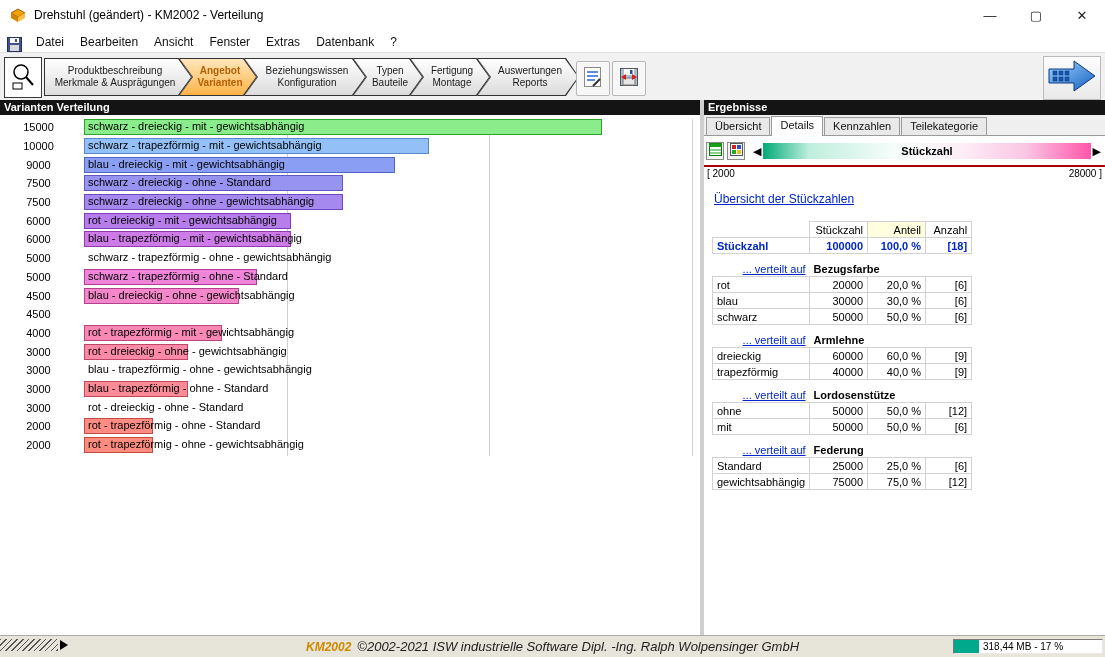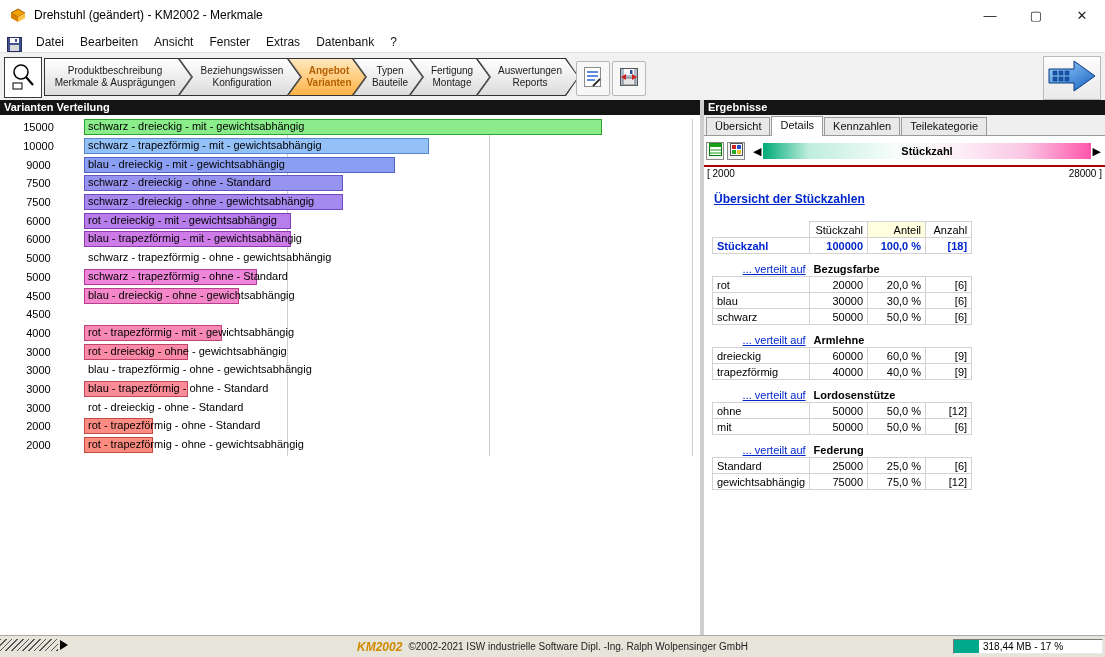--- a/index.html
+++ b/index.html
@@ -57,53 +57,53 @@
   .rtab{font-size:11px;padding:2px 8px 3px;border:1px solid #9a9a9a;border-bottom:none;background:#e9e9e9;margin-right:1px;color:#111;}
   .rtab.active{background:#fff;position:relative;margin-bottom:-1px;padding-bottom:5px;margin-top:46px;}
   .rtools{display:flex;align-items:center;margin-top:6px;padding:0 2px;}
   .icon-btn{width:18px;height:18px;border:1px solid #8a8a8a;background:#f4f4f4;display:flex;align-items:center;justify-content:center;margin-right:3px;box-sizing:border-box;}
   .slider{flex:1;display:flex;align-items:center;margin-left:3px;}
   .sl-arrow{font-size:11px;padding:0 2px;color:#000;}
   .sl-grad{flex:1;height:16px;display:flex;align-items:center;justify-content:center;font-size:11px;font-weight:bold;color:#000;
     background:linear-gradient(90deg,#00aa77 0%,#bfeedd 14%,#f6fdfa 40%,#fdeff7 60%,#fac6e4 80%,#ff55aa 100%);}
   .redline{height:2px;background:#a80000;margin-top:5px;}
   .range{display:flex;justify-content:space-between;font-size:10px;padding:1px 3px;color:#000;}
-  .rlink{margin:12px 0 0 10px;font-size:12px;font-weight:bold;color:#0026cc;text-decoration:underline;display:inline-block;}
+  .rlink{margin:12px 0 0 10px;font-size:12px;font-weight:normal;color:#0026cc;text-decoration:underline;display:inline-block;}
   table.results{border-collapse:collapse;margin:14px 0 0 8px;}
   .results td{font-size:11px;padding:1px 4px;height:13px;white-space:nowrap;color:#000;}
   .results td.b{border:1px solid #d2d2d2;}
   .results .num{text-align:right;}
   .results td.hAnt{background:#ffffe0;}
   .results tr.total td{color:#0026cc;font-weight:bold;}
   .results tr.sp td{height:7px;border:none;padding:0;}
   .results .prefix-cell{color:#0026cc;text-align:right;text-decoration:underline;}
   .results .gname{font-weight:bold;}
   
   .statusbar{position:absolute;left:0;top:635px;width:100%;height:22px;background:#e7e4da;border-top:1px solid #ababab;box-sizing:border-box;}
   .grip{position:absolute;left:0;top:3px;width:58px;height:12px;background:repeating-linear-gradient(135deg,#555 0 1px,transparent 1px 4px);}
   .grip-arrow{position:absolute;left:60px;top:4px;width:0;height:0;border-top:5px solid transparent;border-bottom:5px solid transparent;border-left:8px solid #000;}
   .status-center{position:absolute;left:0;right:0;top:0;height:100%;display:flex;align-items:center;justify-content:center;gap:6px;}
   .brand{font-size:12px;font-weight:bold;font-style:italic;color:#cf8a00;}
-  .copyright{font-size:10px;color:#222;}
+  .copyright{font-size:13px;font-style:italic;color:#222;}
   .gauge{position:absolute;right:2px;top:3px;width:150px;height:15px;background:#fff;border:1px solid;border-color:#7a7a7a #e8e8e8 #e8e8e8 #7a7a7a;box-sizing:border-box;display:flex;align-items:center;}
   .gauge-fill{width:25px;height:100%;background:#00a98c;flex:none;}
   .gauge-text{font-size:10px;margin-left:4px;white-space:nowrap;color:#000;}
 </style>
 </head>
 <body>
 
 <div class="titlebar">
   <span class="app-icon">
     <svg width="18" height="16" viewBox="0 0 18 16">
       <polygon points="2,6 9,2 16,6 9,10" fill="#f0a000" stroke="#a06000"></polygon>
       <polygon points="2,6 9,10 9,15 2,11" fill="#d88000"></polygon>
       <polygon points="16,6 9,10 9,15 16,11" fill="#ffc040"></polygon>
     </svg>
   </span>
-  <span class="title-text">Drehstuhl (geändert) - KM2002 - Merkmale</span>
+  <span class="title-text">Drehstuhl (geändert) - KM2002 - Verteilung</span>
   <div class="win-controls">
     <div class="win-btn">—</div>
     <div class="win-btn">▢</div>
     <div class="win-btn">✕</div>
   </div>
 </div>
 
 <div class="menubar">
   <span class="save-btn">
     <svg width="15" height="15" viewBox="0 0 15 15">
@@ -136,34 +136,34 @@
   </div>
   <div class="crumbs">
       <div class="chev first" style="width: 148px;">
         <div class="chev-bg"></div>
         <div class="chev-in"></div>
         <div class="chev-text">
           <span>Produktbeschreibung</span>
           <span>Merkmale &amp; Ausprägungen</span>
         </div>
       </div>
+      <div class="chev mid active" style="width: 78px;">
+        <div class="chev-bg"></div>
+        <div class="chev-in"></div>
+        <div class="chev-text">
+          <span>Angebot</span>
+          <span>Varianten</span>
+        </div>
+      </div>
       <div class="chev mid" style="width: 122px;">
         <div class="chev-bg"></div>
         <div class="chev-in"></div>
         <div class="chev-text">
           <span>Beziehungswissen</span>
           <span>Konfiguration</span>
-        </div>
-      </div>
-      <div class="chev mid active" style="width: 78px;">
-        <div class="chev-bg"></div>
-        <div class="chev-in"></div>
-        <div class="chev-text">
-          <span>Angebot</span>
-          <span>Varianten</span>
         </div>
       </div>
       <div class="chev mid" style="width: 70px;">
         <div class="chev-bg"></div>
         <div class="chev-in"></div>
         <div class="chev-text">
           <span>Typen</span>
           <span>Bauteile</span>
         </div>
       </div>

